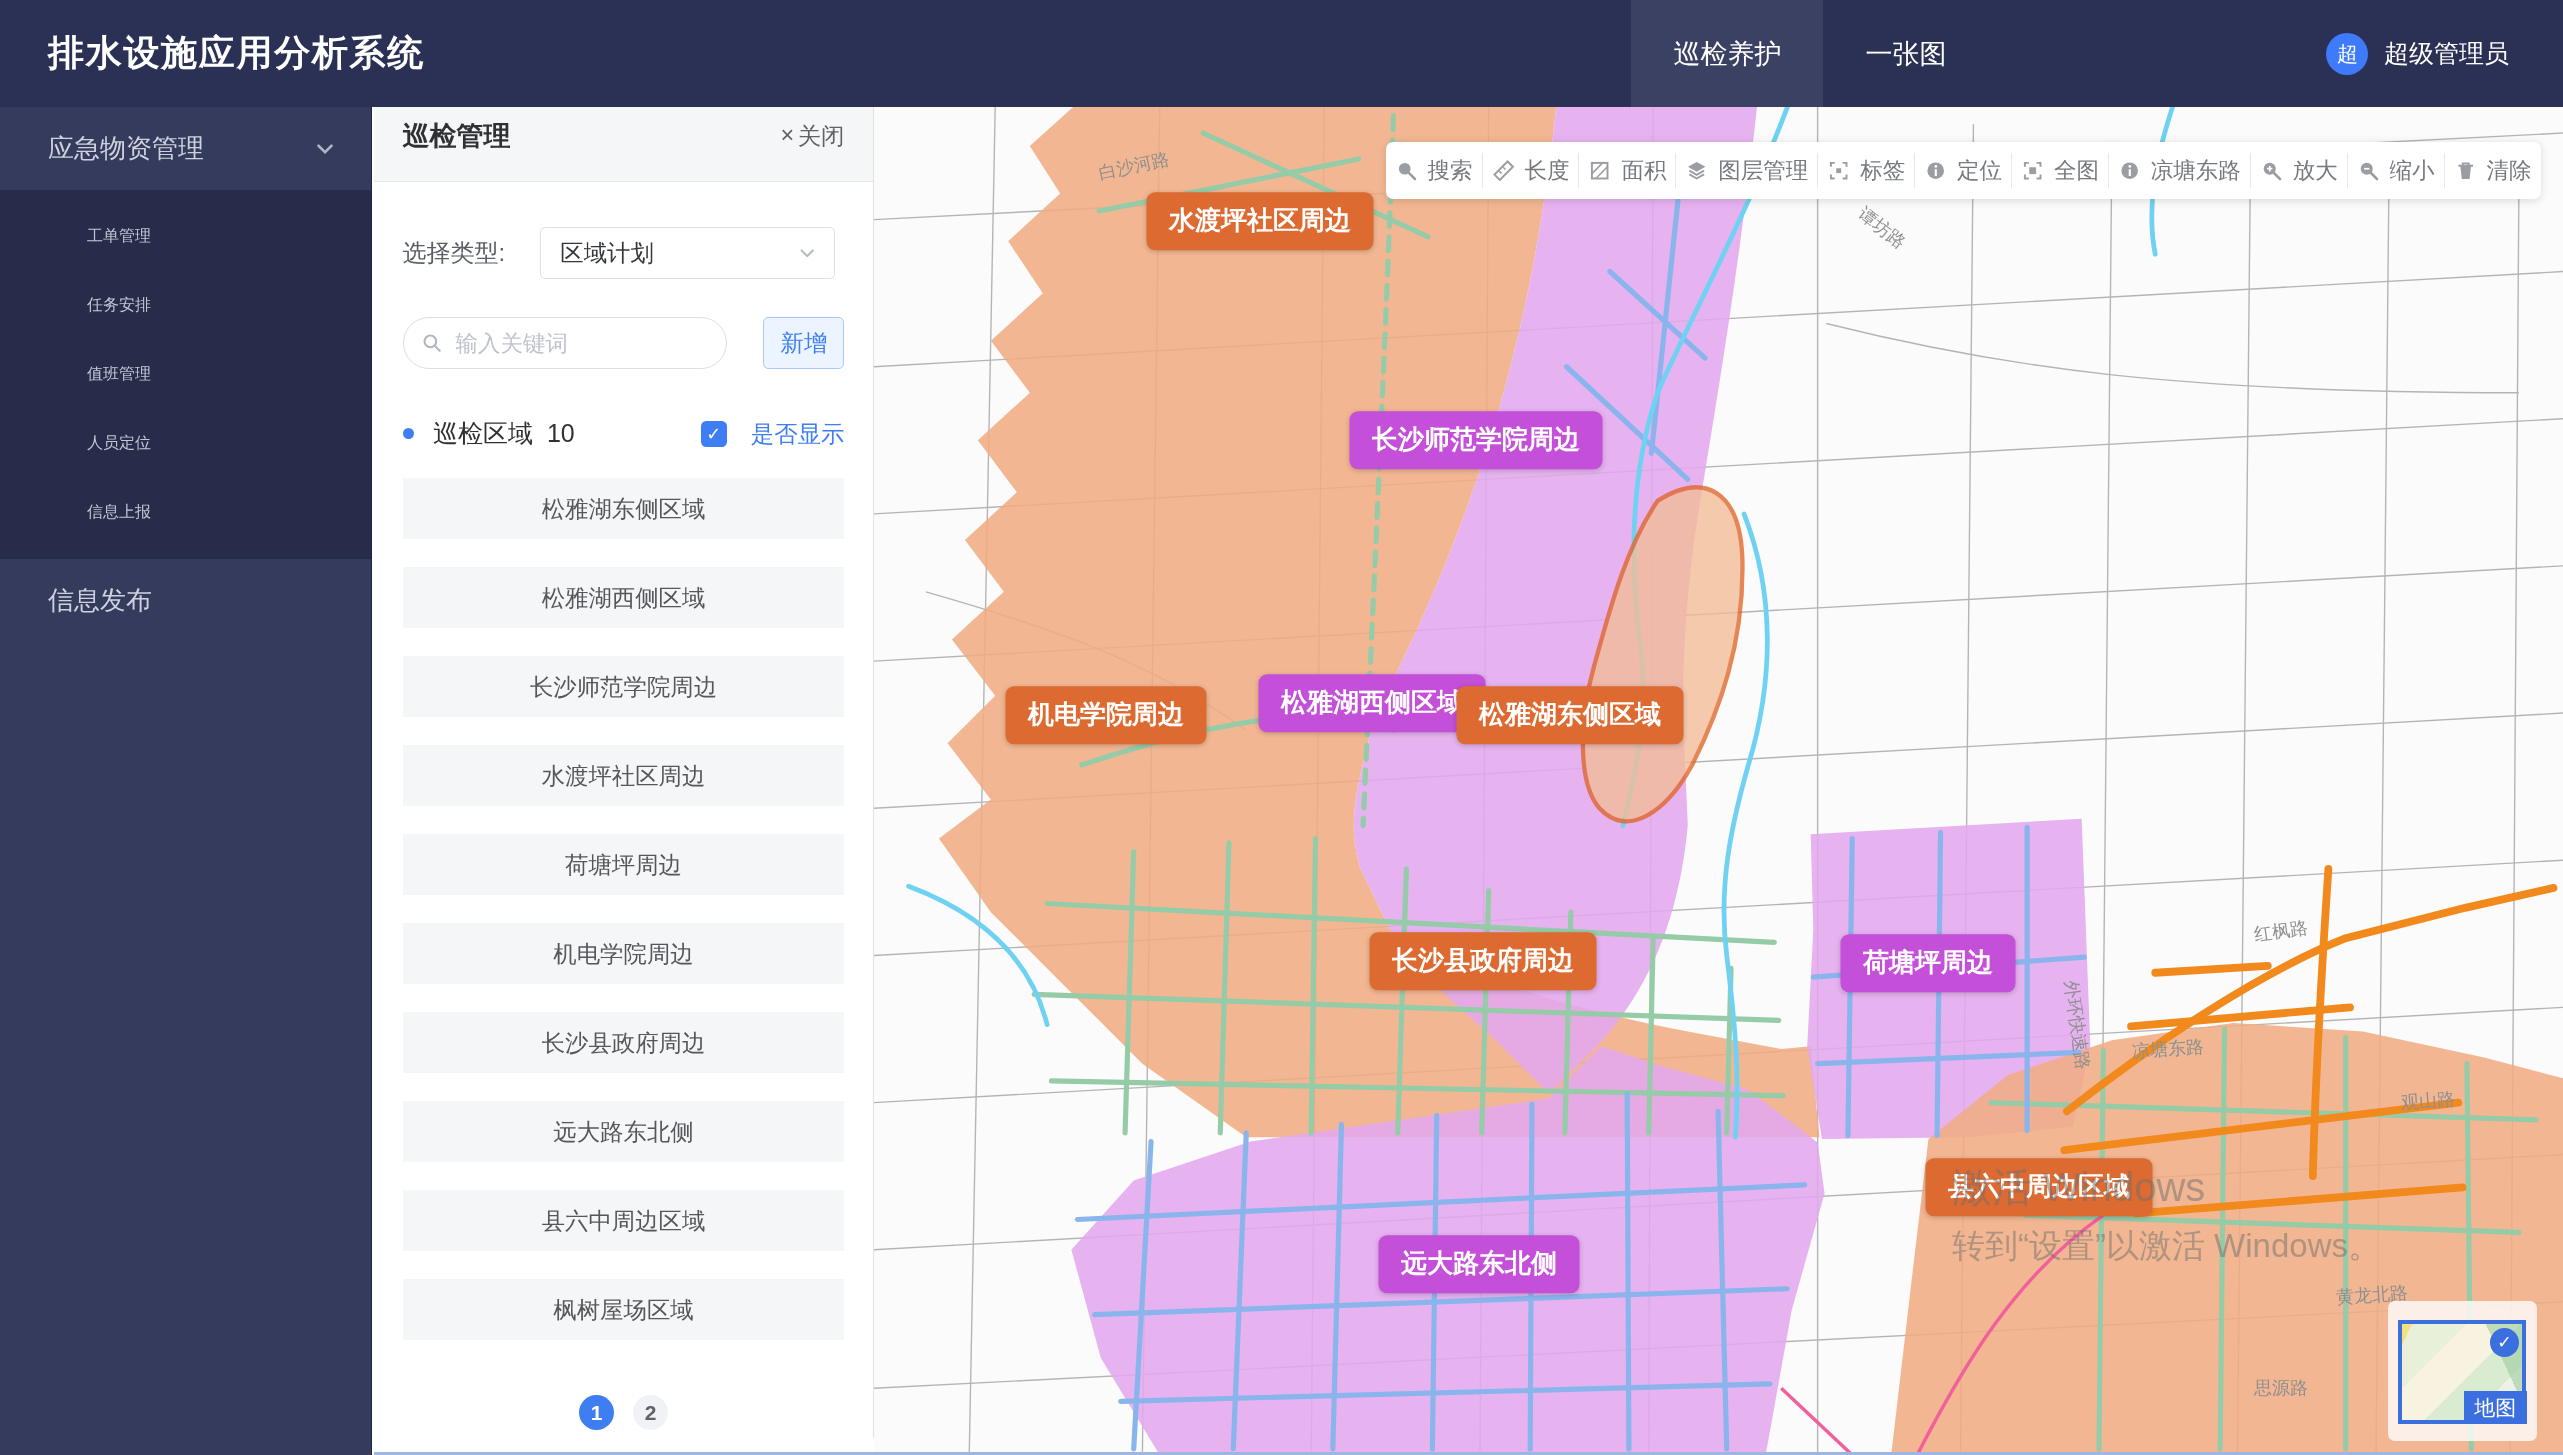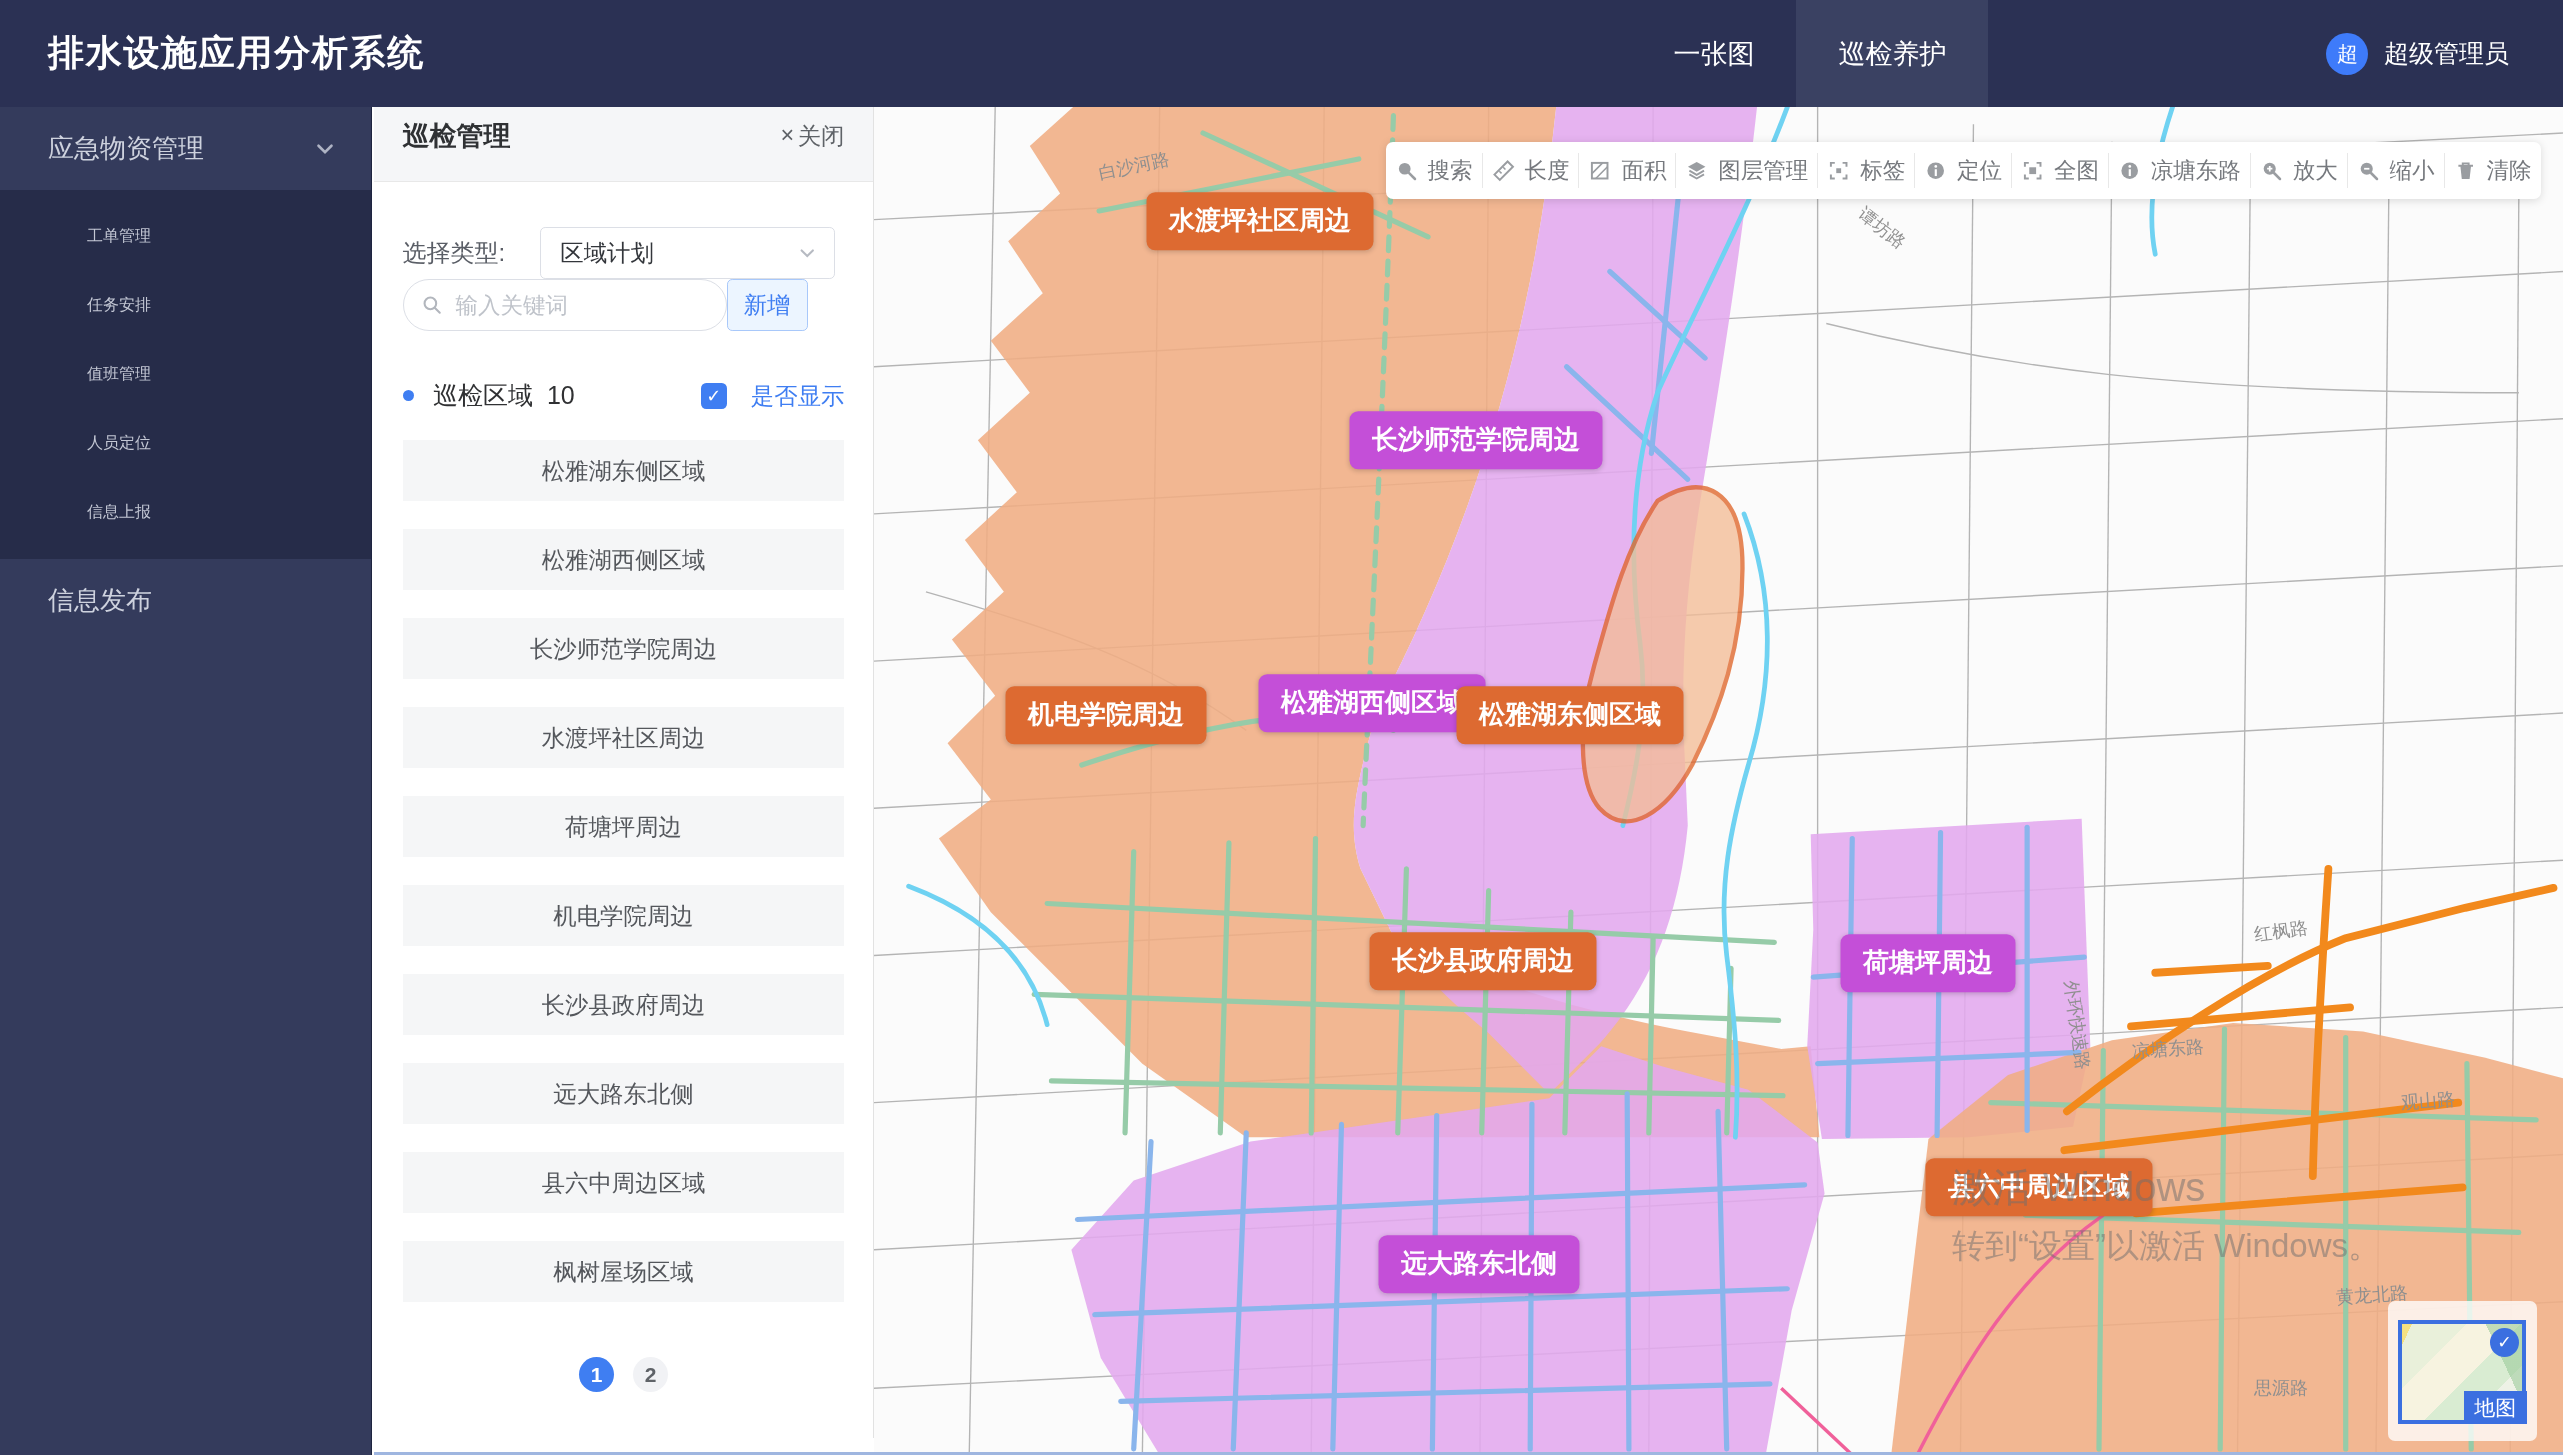--- a/index.html
+++ b/index.html
@@ -28,21 +28,21 @@
   .panel { position:absolute; left:374px; top:90px; width:500px; height:1348px; background:#fff; border-right:0.9px solid #e2e2e2; z-index:30; }
   .panel-header { height:92px; background:#f5f6f8; border-bottom:0.9px solid #e8e8e8; display:flex; align-items:center; padding:0 28.6px; }
   .panel-title { font-size:27px; font-weight:bold; color:#2f3134; flex:1; }
   .panel-close { font-size:23.4px; color:#5f6368; cursor:pointer; display:flex; align-items:center; gap:3.5px; }
   .panel-body { padding:0 28.6px; }
   .type-row { margin-top:45px; display:flex; align-items:center; }
   .type-label { font-size:24px; color:#5a5e66; }
   .select-box { margin-left:35px; width:295px; height:52px; border:0.9px solid #dcdfe6; border-radius:5.2px; display:flex; align-items:center; padding:0 15.6px 0 19px; cursor:pointer; }
   .select-value { flex:1; font-size:23.4px; color:#33363b; }
   .caret { width:22.5px; height:22.5px; color:#b6bac2; }
-  .search-row { display:flex; align-items:center; justify-content:flex-start; }
+  .search-row { margin-top:38px; display:flex; align-items:center; justify-content:space-between; }
   .search-input { width:324px; height:52px; border:0.9px solid #dcdfe6; border-radius:26px; display:flex; align-items:center; padding:0 17.3px; }
   .search-icon { width:22.5px; height:22.5px; color:#b2b6bd; }
   .search-placeholder { margin-left:12px; font-size:22.5px; color:#bfc3ca; }
   .add-btn { width:81px; height:52px; background:#ecf5ff; border:0.9px solid #a8c8fa; border-radius:5.2px; color:#3f7ef2; font-size:23.4px; display:flex; align-items:center; justify-content:center; cursor:pointer; }
   .list-header { margin-top:48px; display:flex; align-items:center; }
   .blue-dot { width:11.3px; height:11.3px; border-radius:50%; background:#3f7ef2; }
   .list-title { margin-left:19px; font-size:25px; color:#303133; }
   .list-count { margin-left:14px; font-size:25px; color:#303133; }
   .list-header .sp { flex:1; }
   .checkbox { width:26px; height:26px; background:#3f7ef2; border-radius:5.2px; color:#fff; font-size:18px; display:flex; align-items:center; justify-content:center; cursor:pointer; }
@@ -81,22 +81,22 @@
   .bw-label { position:absolute; right:-4.3px; bottom:-4.3px; background:#3b6fe0; color:#fff; font-size:21px; padding:2.6px 10.4px; }
 
   .bottom-line { position:absolute; left:374px; bottom:0; width:2189px; height:3.5px; background:#9fb6e0; z-index:60; }
 </style>
 </head>
 <body>
 
 <div class="topbar">
   <div class="app-title">排水设施应用分析系统</div>
   <div class="topbar-spacer"></div>
+  <div class="top-tab active">巡检养护</div>
   <div class="top-tab">一张图</div>
-  <div class="top-tab active">巡检养护</div>
   <div class="top-user">
     <div class="avatar">超</div>
     <div class="user-name">超级管理员</div>
   </div>
 </div>
 
 <div class="sidebar">
   <div class="side-item">
     <span class="lbl">应急物资管理</span>
     <svg class="chev" viewBox="0 0 24 24">

